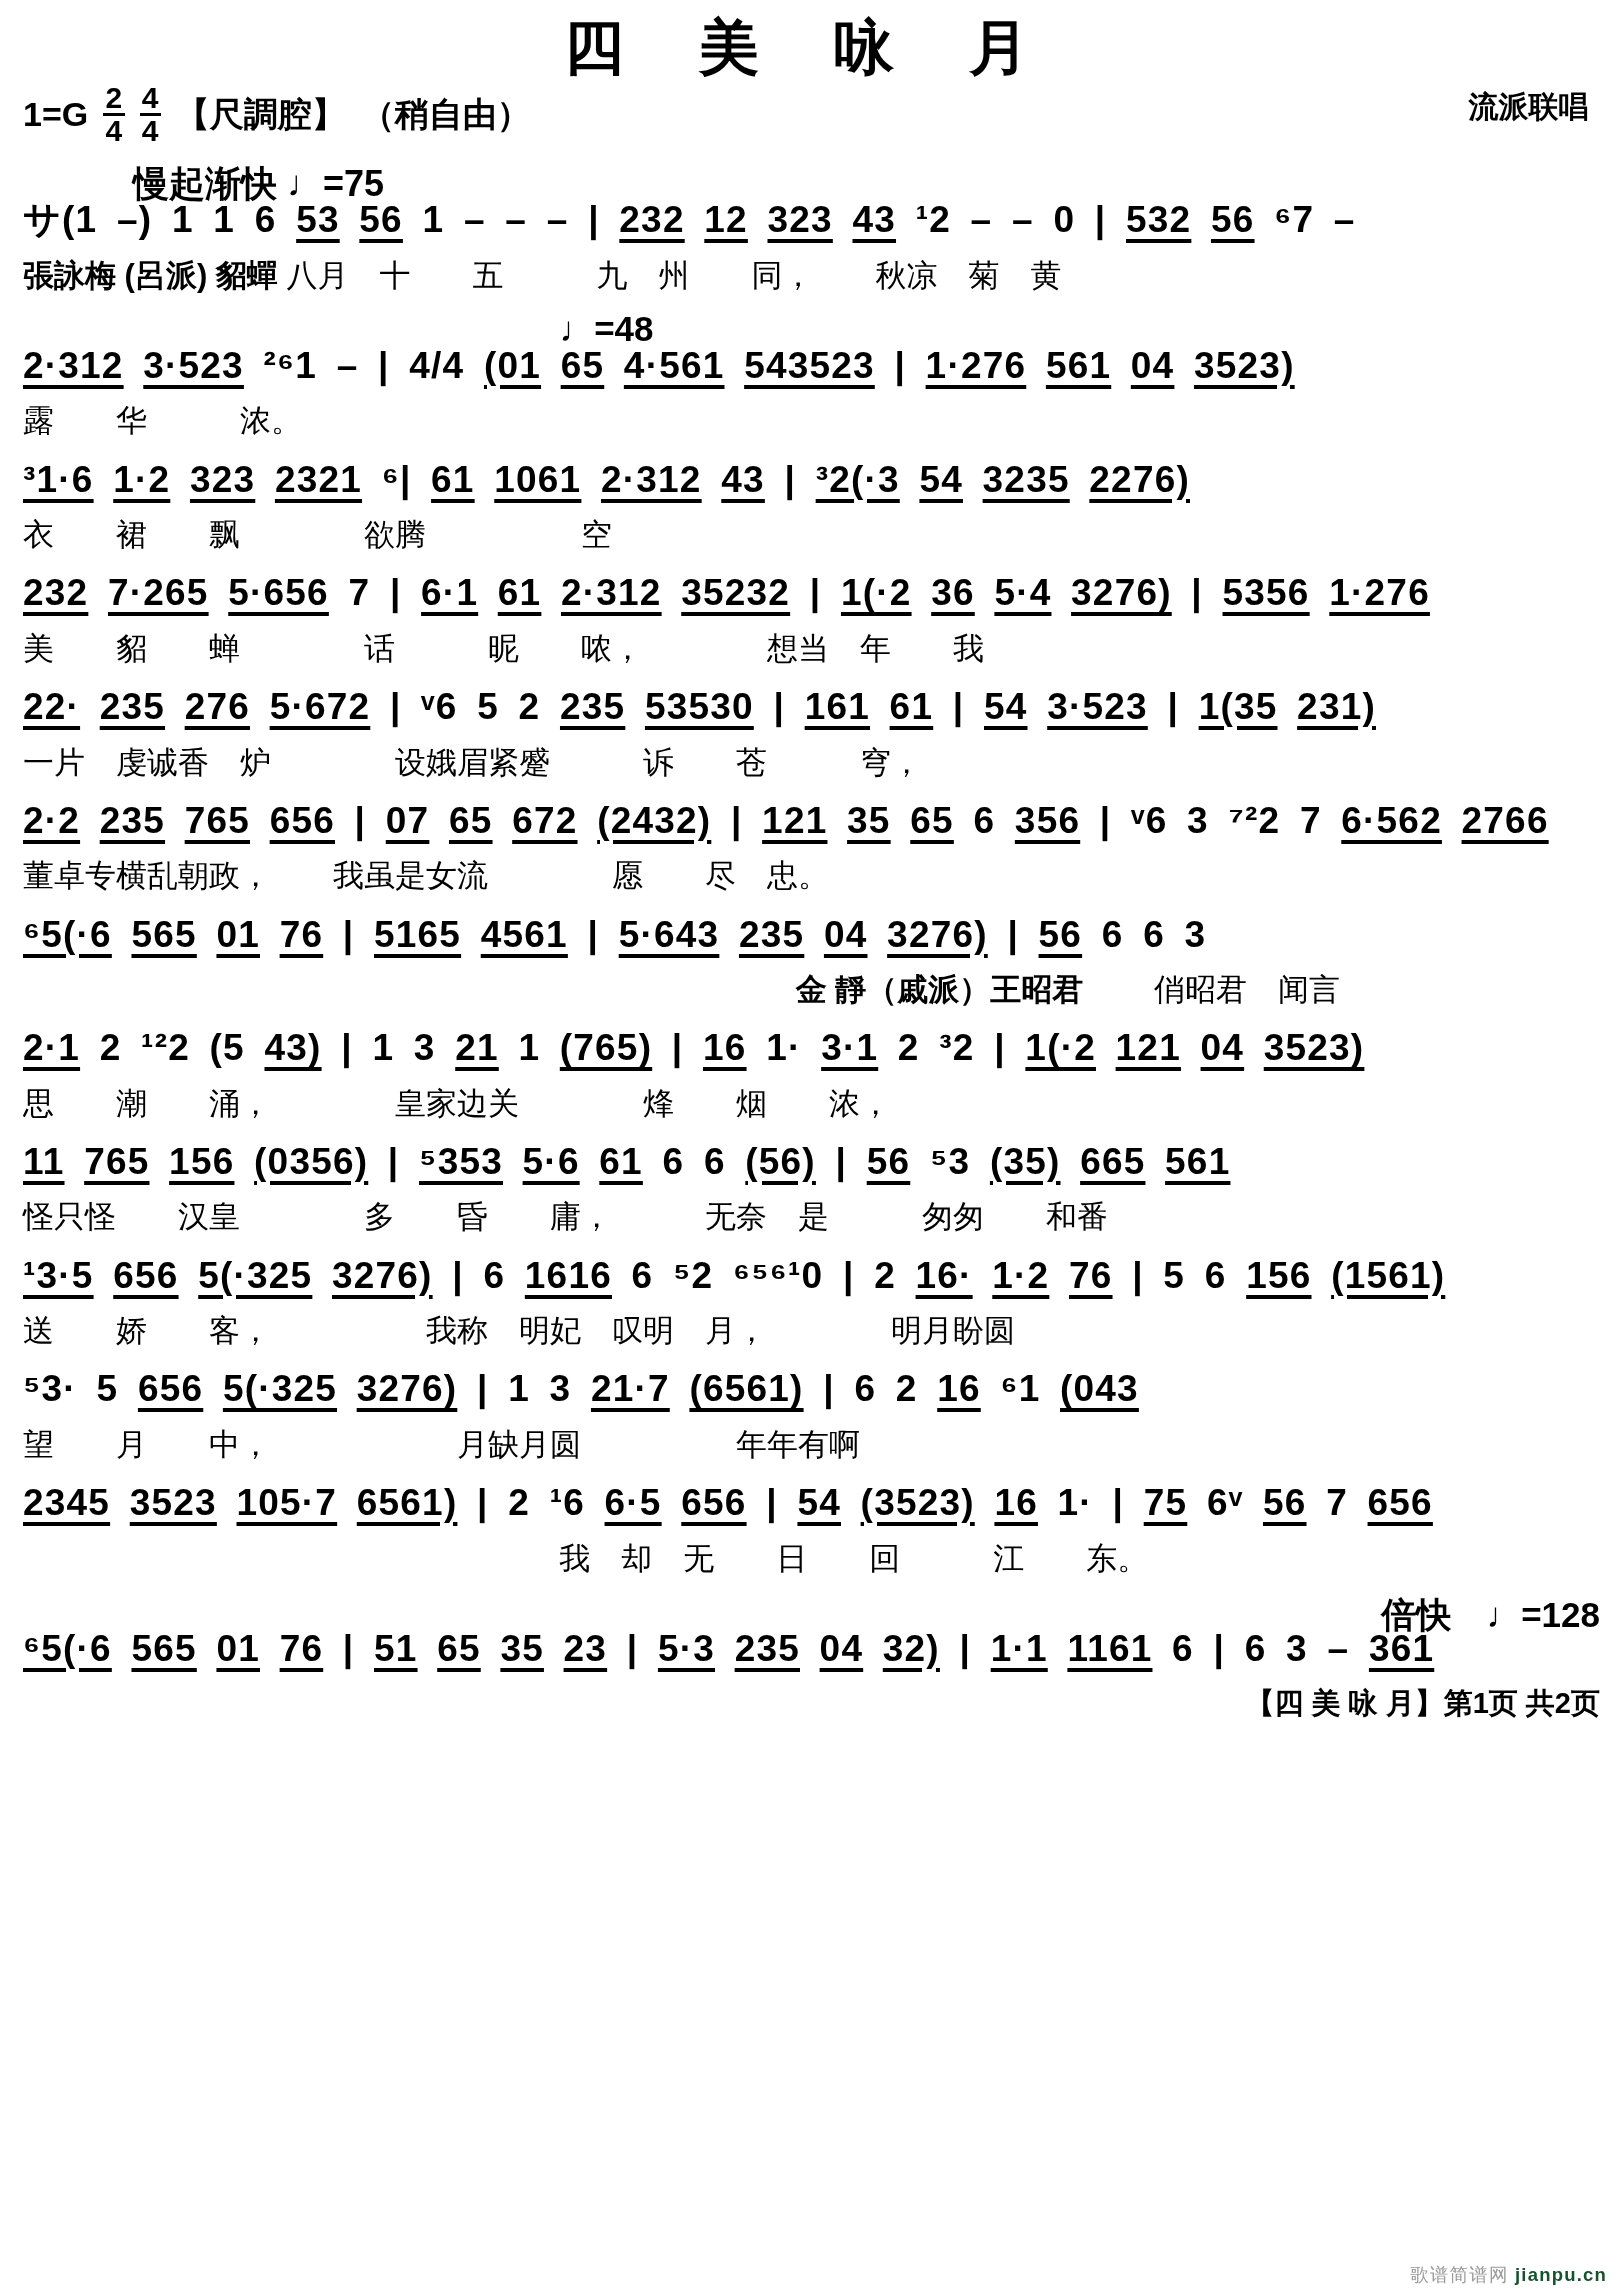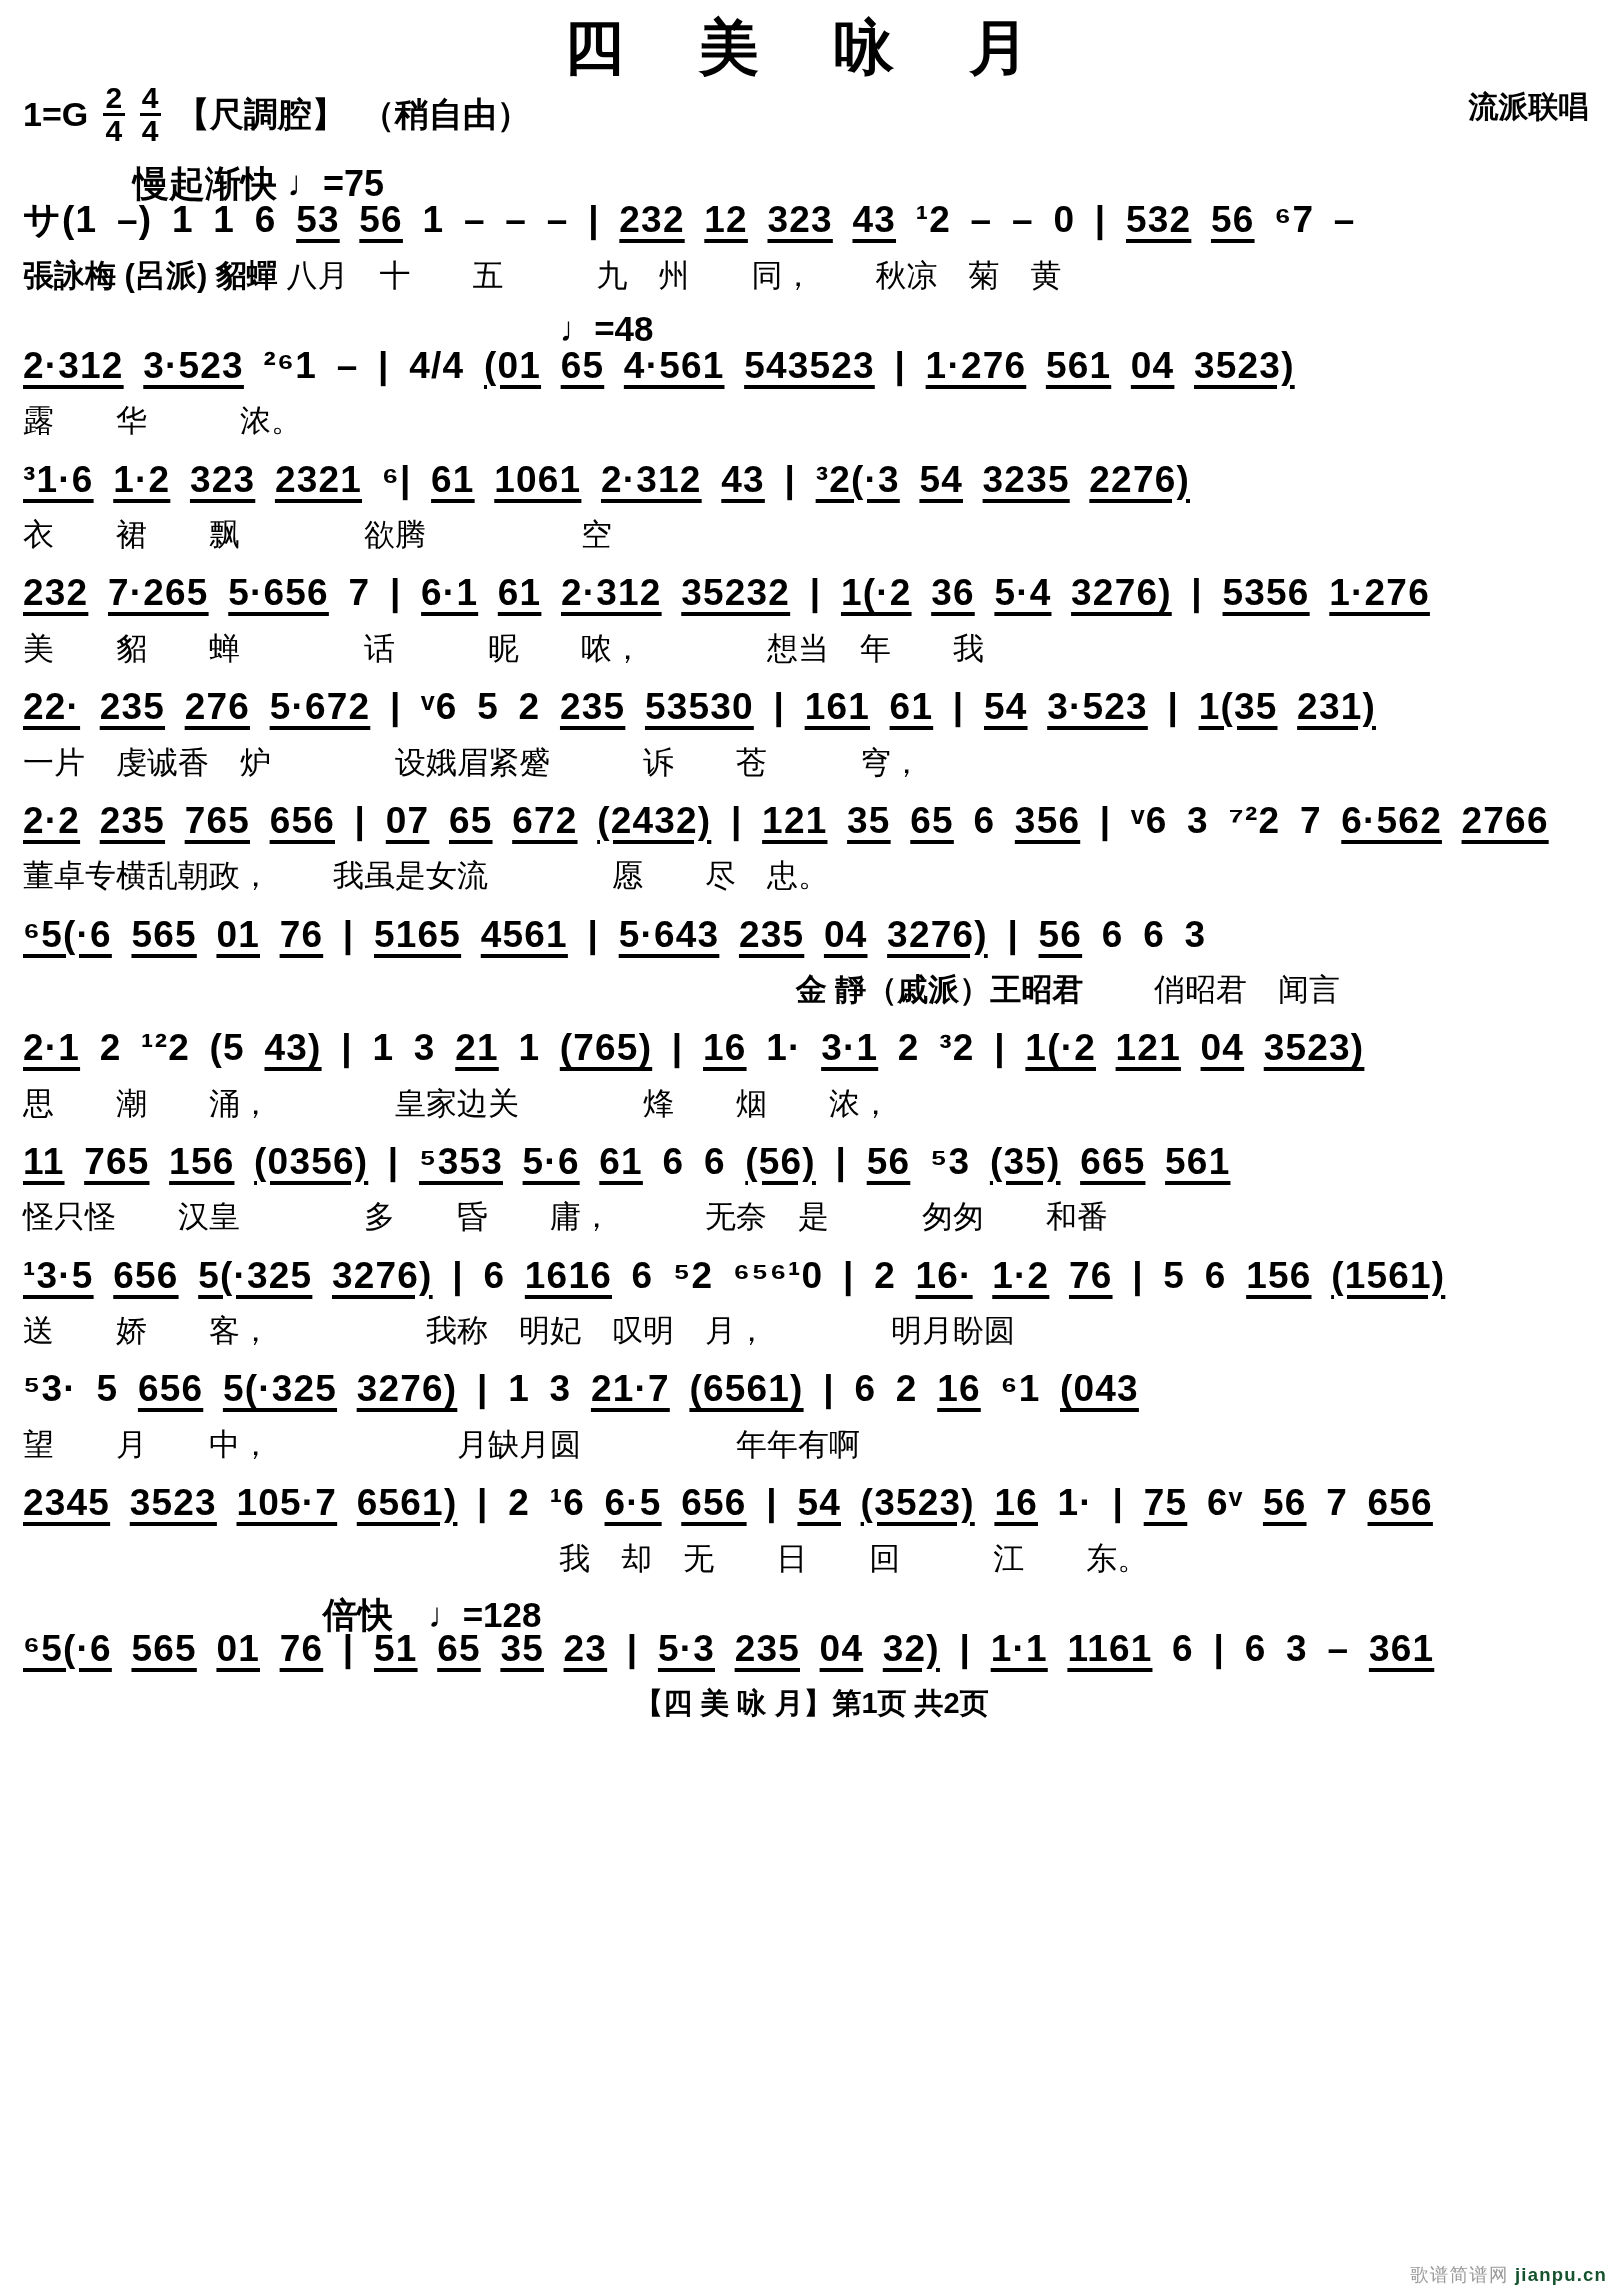--- a/index.html
+++ b/index.html
@@ -21,37 +21,37 @@
   }
   .frac{display:inline-flex;flex-direction:column;align-items:center;line-height:1.02;font-size:30px;}
   .frac .num{border-bottom:3.5px solid #000;padding:0 2.3px;}
   .frac .den{padding:0 2.3px;}
   .style-note{position:absolute;right:11.6px;top:27px;font-size:30px;font-weight:bold;}
   .tempo-line{margin:2.3px 0 0 110px;font-weight:bold;font-size:36px;height:35px;}
   
   .system{margin:0 0 8px 0;}
   .annotation{font-weight:bold;font-size:35px;height:32px;margin-left:34%;}
   .annotation:empty{display:none;height:0;}
-  .annotation.a13{margin-left:19%;}
+  .annotation.a13{margin-left:19%;text-align:right;}
   .notation{
     font-weight:bold;font-size:37px;letter-spacing:1.2px;word-spacing:0.22em;
     white-space:nowrap;line-height:1.35;
   }
   .notation .u{
     text-decoration:underline;text-decoration-thickness:3.5px;text-underline-offset:7px;
   }
   .lyrics{font-size:31px;line-height:1.2;margin:11.6px 0 15px 0;white-space:nowrap;}
   .singer{font-weight:bold;}
   .singer:empty{display:none;}
   .sys7 .singer{margin-left:49%;}
   .sys13 .singer{margin-left:17%;}
   .sys12 .lyrics{margin-left:34%;}
   
   .footer{
-    text-align:center;font-weight:bold;font-size:29px;margin-top:10.4px;
+    text-align:right;font-weight:bold;font-size:29px;margin-top:10.4px;
   }
   .watermark{
     position:absolute;right:16px;bottom:8px;font-size:18.5px;color:#9a9a9a;
     letter-spacing:1.2px;
   }
   .watermark .url{color:#14532d;font-weight:bold;}
 </style>
 </head>
 <body>
 

